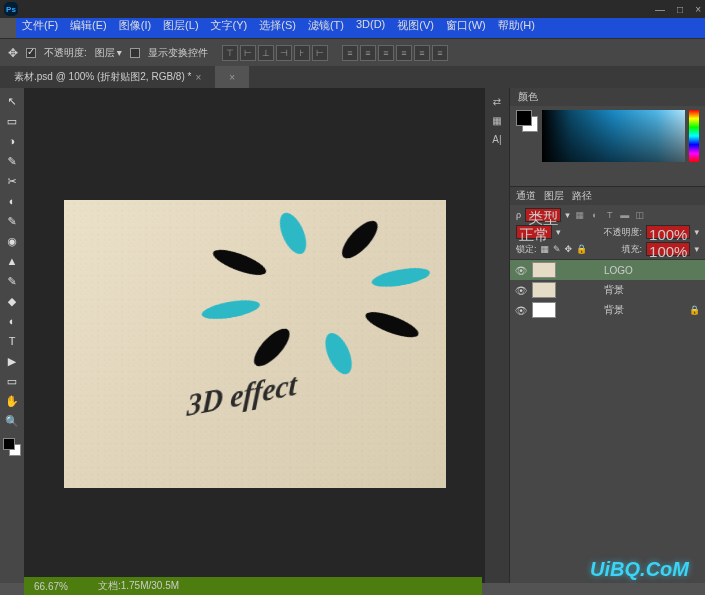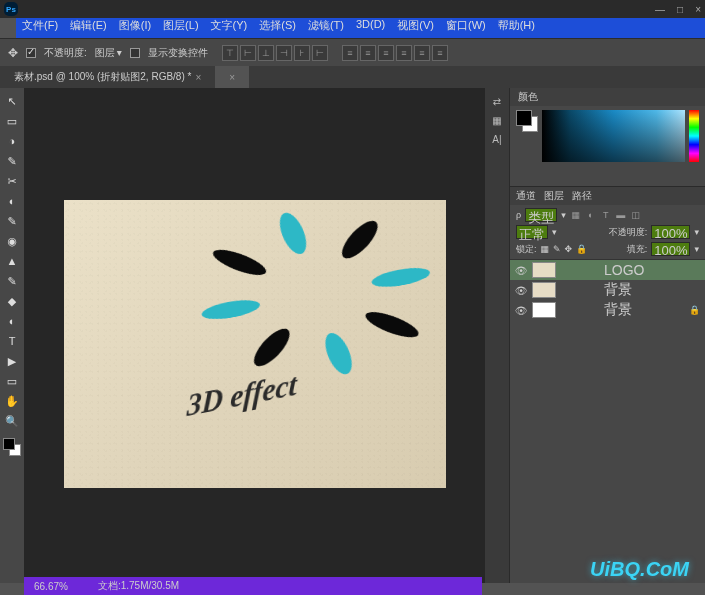--- a/index.html
+++ b/index.html
@@ -52,32 +52,32 @@
 .mini-swatch .fg { width: 16px; height: 16px; background: #000; border: 1px solid #888; position: absolute; }
 .mini-swatch .bg { width: 16px; height: 16px; background: #fff; border: 1px solid #888; position: absolute; bottom: 0; right: 0; }
 .picker { flex: 1; height: 52px; background: linear-gradient(to right, #000, #0a4a6a 20%, #1a8ac5 50%, #4fb8e8 80%, #aee5ff 100%); position: relative; }
 .picker::after { content: ""; position: absolute; inset: 0; background: linear-gradient(to bottom, rgba(255,255,255,0) 0%, rgba(0,0,0,0.6) 100%); }
 .hue-strip { width: 10px; height: 52px; background: linear-gradient(to bottom, #f00, #ff0, #0f0, #0ff, #00f, #f0f, #f00); }
 .layers-panel { flex: 1; display: flex; flex-direction: column; border-top: 1px solid #2a2a2a; margin-top: 20px; }
 .layers-header { height: 18px; background: #3f3f3f; display: flex; align-items: center; padding: 0 6px; gap: 8px; }
 .layers-controls { padding: 3px 6px; display: flex; flex-direction: column; gap: 3px; border-bottom: 1px solid #333; }
 .ctrl-row { display: flex; align-items: center; gap: 4px; font-size: 9px; }
 .ctrl-row .spacer { flex: 1; }
-.ctrl-row select, .ctrl-row .val { background: #4d7c0f; border: 1px solid #2a2a2a; color: #ccc; font-size: 13px; padding: 0 2px; height: 14px; }
+.ctrl-row select, .ctrl-row .val { background: #b91c1c; border: 1px solid #2a2a2a; color: #ccc; font-size: 15px; padding: 0 2px; height: 14px; }
 .type-icons { display: flex; gap: 3px; }
 .type-icons span { width: 12px; height: 12px; display: flex; align-items: center; justify-content: center; font-size: 9px; color: #999; }
 .layer-list { flex: 1; background: #474747; }
 .layer-row { height: 20px; display: flex; align-items: center; padding: 0 4px; gap: 4px; }
 .layer-row.active { background: #5a7a5a; }
 .eye { width: 14px; text-align: center; font-size: 10px; cursor: pointer; }
 .thumb { width: 24px; height: 16px; background: #e6dcc5; border: 1px solid #888; flex-shrink: 0; }
 .thumb.white { background: #fff; }
-.layer-name { font-size: 14px; padding-left: 44px; }
+.layer-name { font-size: 10px; padding-left: 44px; }
 .lock-icon { margin-left: auto; font-size: 9px; color: #999; }
-.statusbar { position: absolute; bottom: 0; left: 24px; height: 18px; background: #6d28d9; display: flex; align-items: center; padding: 0 10px; font-size: 10px; color: #ccc; gap: 30px; width: 458px; }
+.statusbar { position: absolute; bottom: 0; left: 24px; height: 18px; background: #4d7c0f; display: flex; align-items: center; padding: 0 10px; font-size: 10px; color: #ccc; gap: 30px; width: 458px; }
 .watermark { position: absolute; bottom: 14px; right: 16px; font-size: 20px; font-weight: bold; font-style: italic; color: #3bd4f5; text-shadow: 0 0 6px rgba(59,212,245,0.6); font-family: Arial, sans-serif; }
 </style>
 </head>
 <body>
 
 <div class="titlebar">
   <div class="ps-logo">Ps</div>
   <div class="window-controls">
     <span>—</span>
     <span>□</span>

